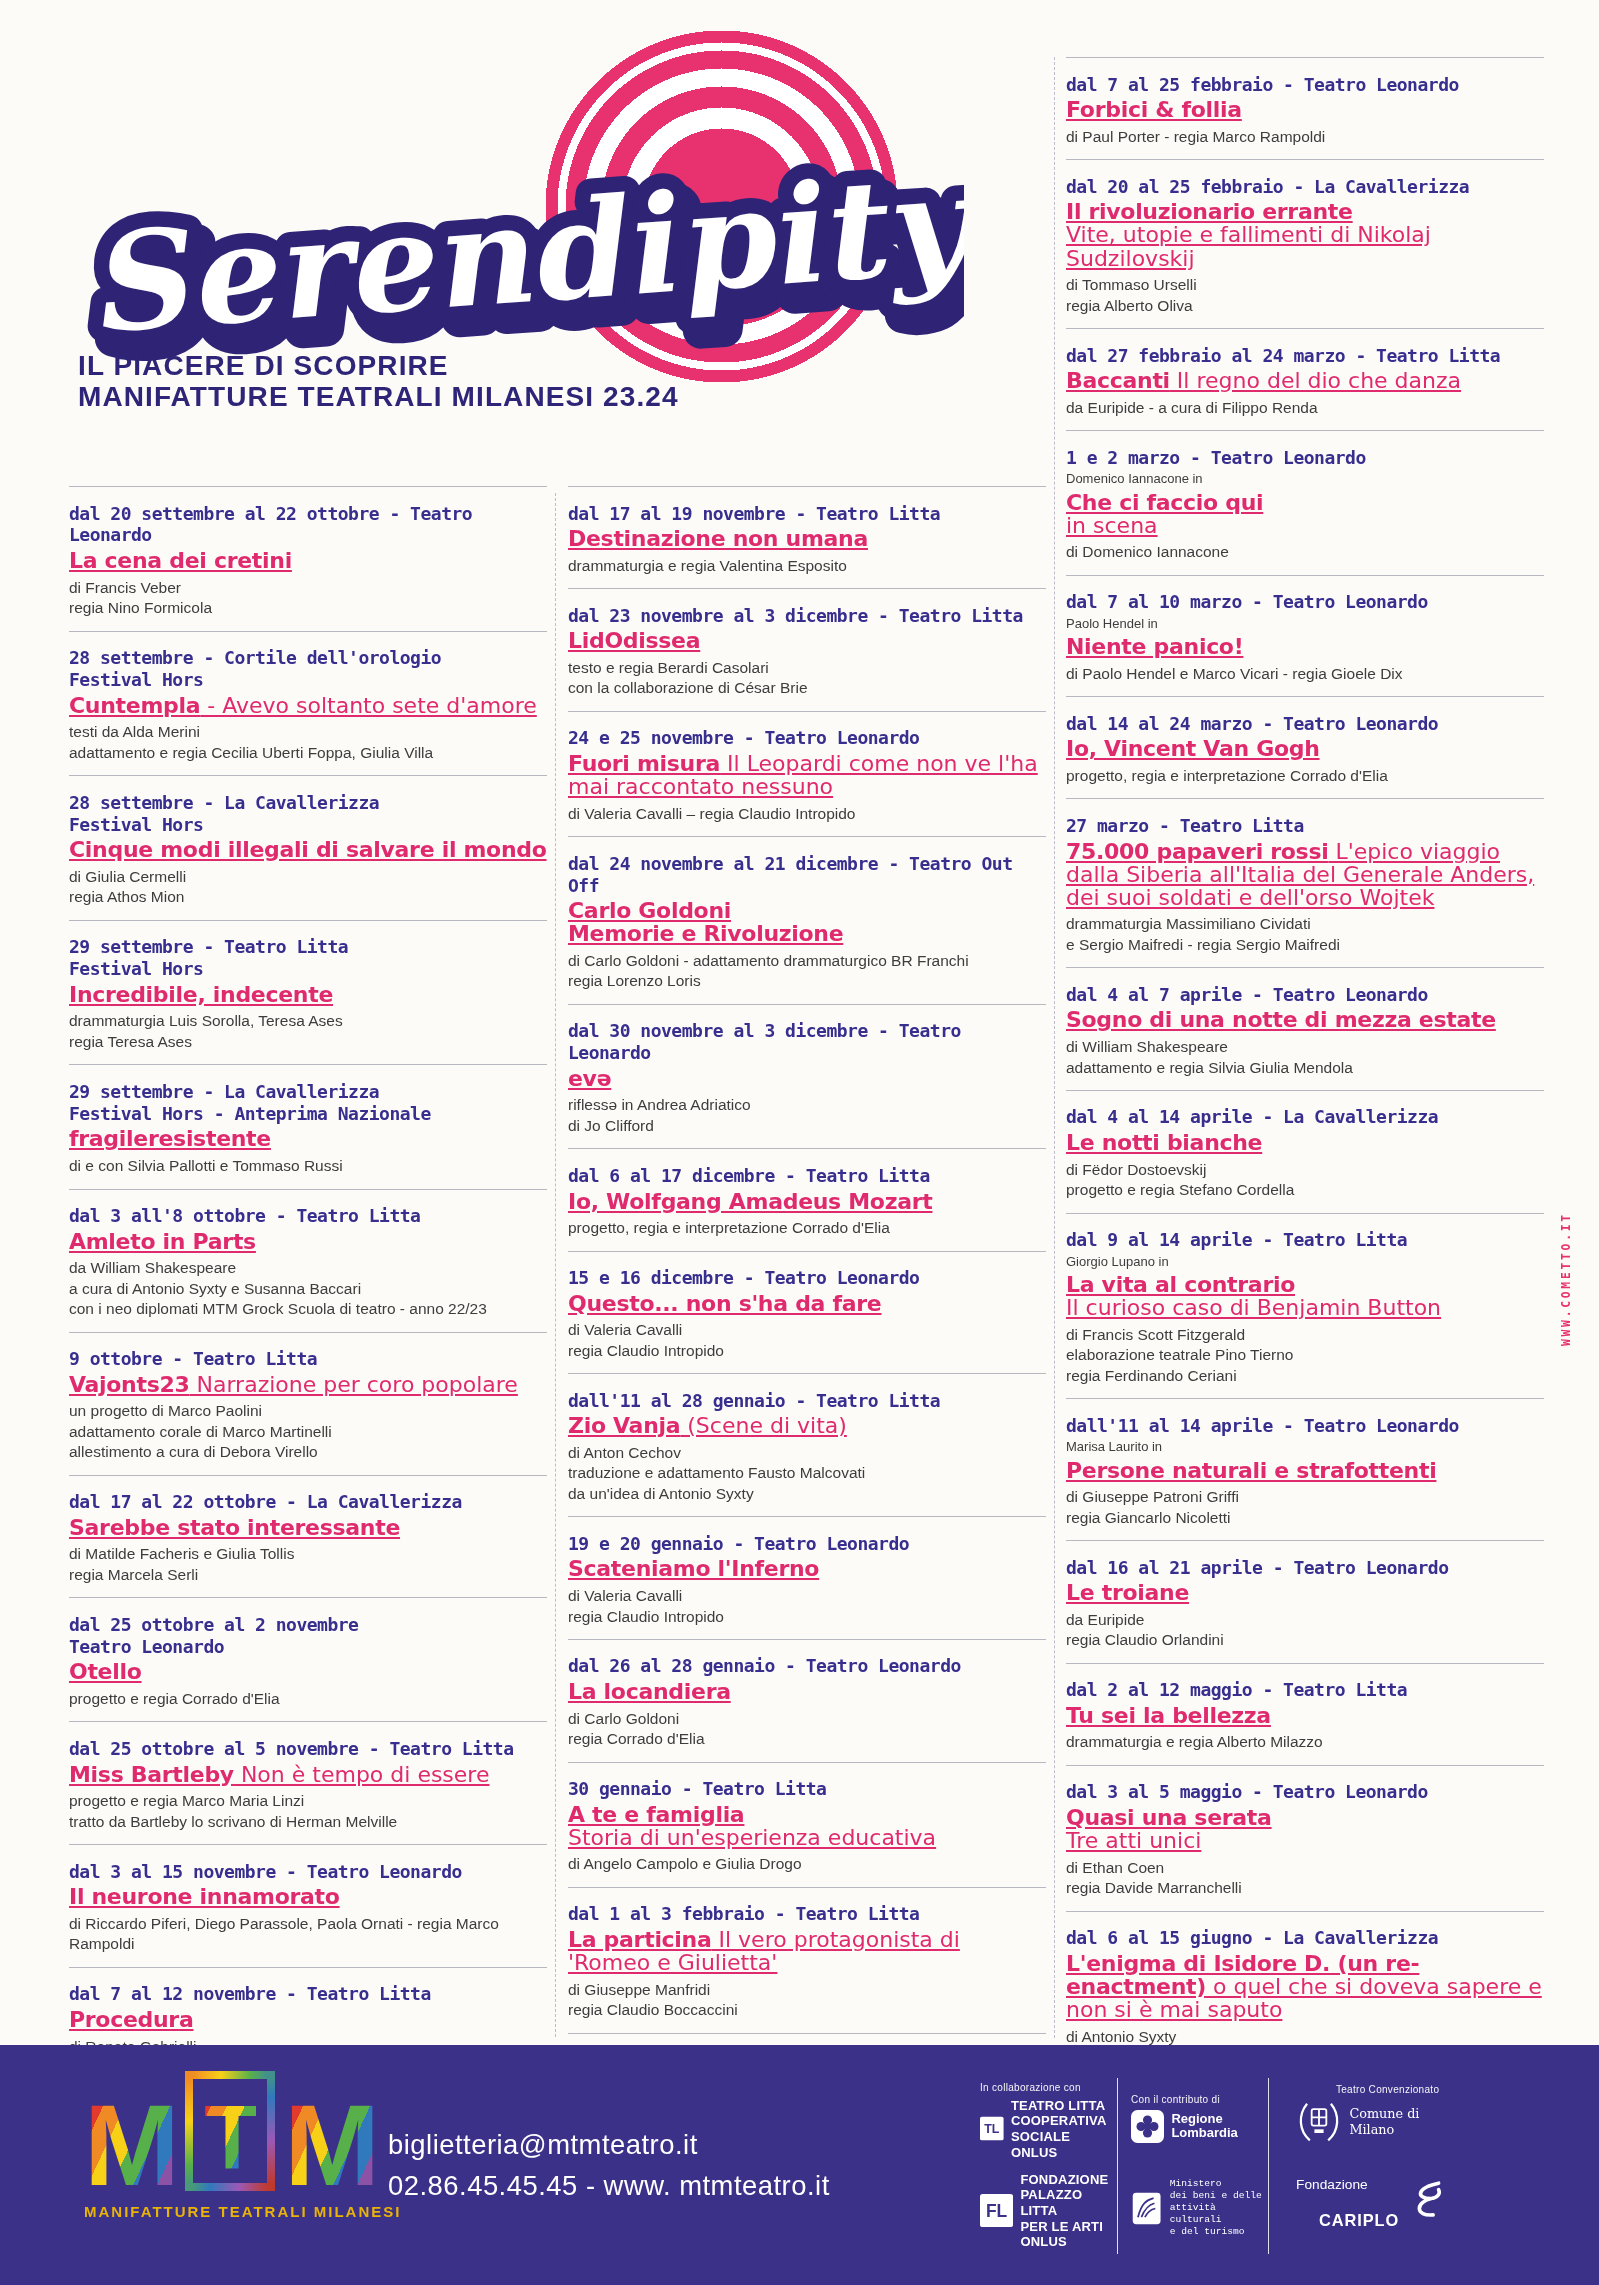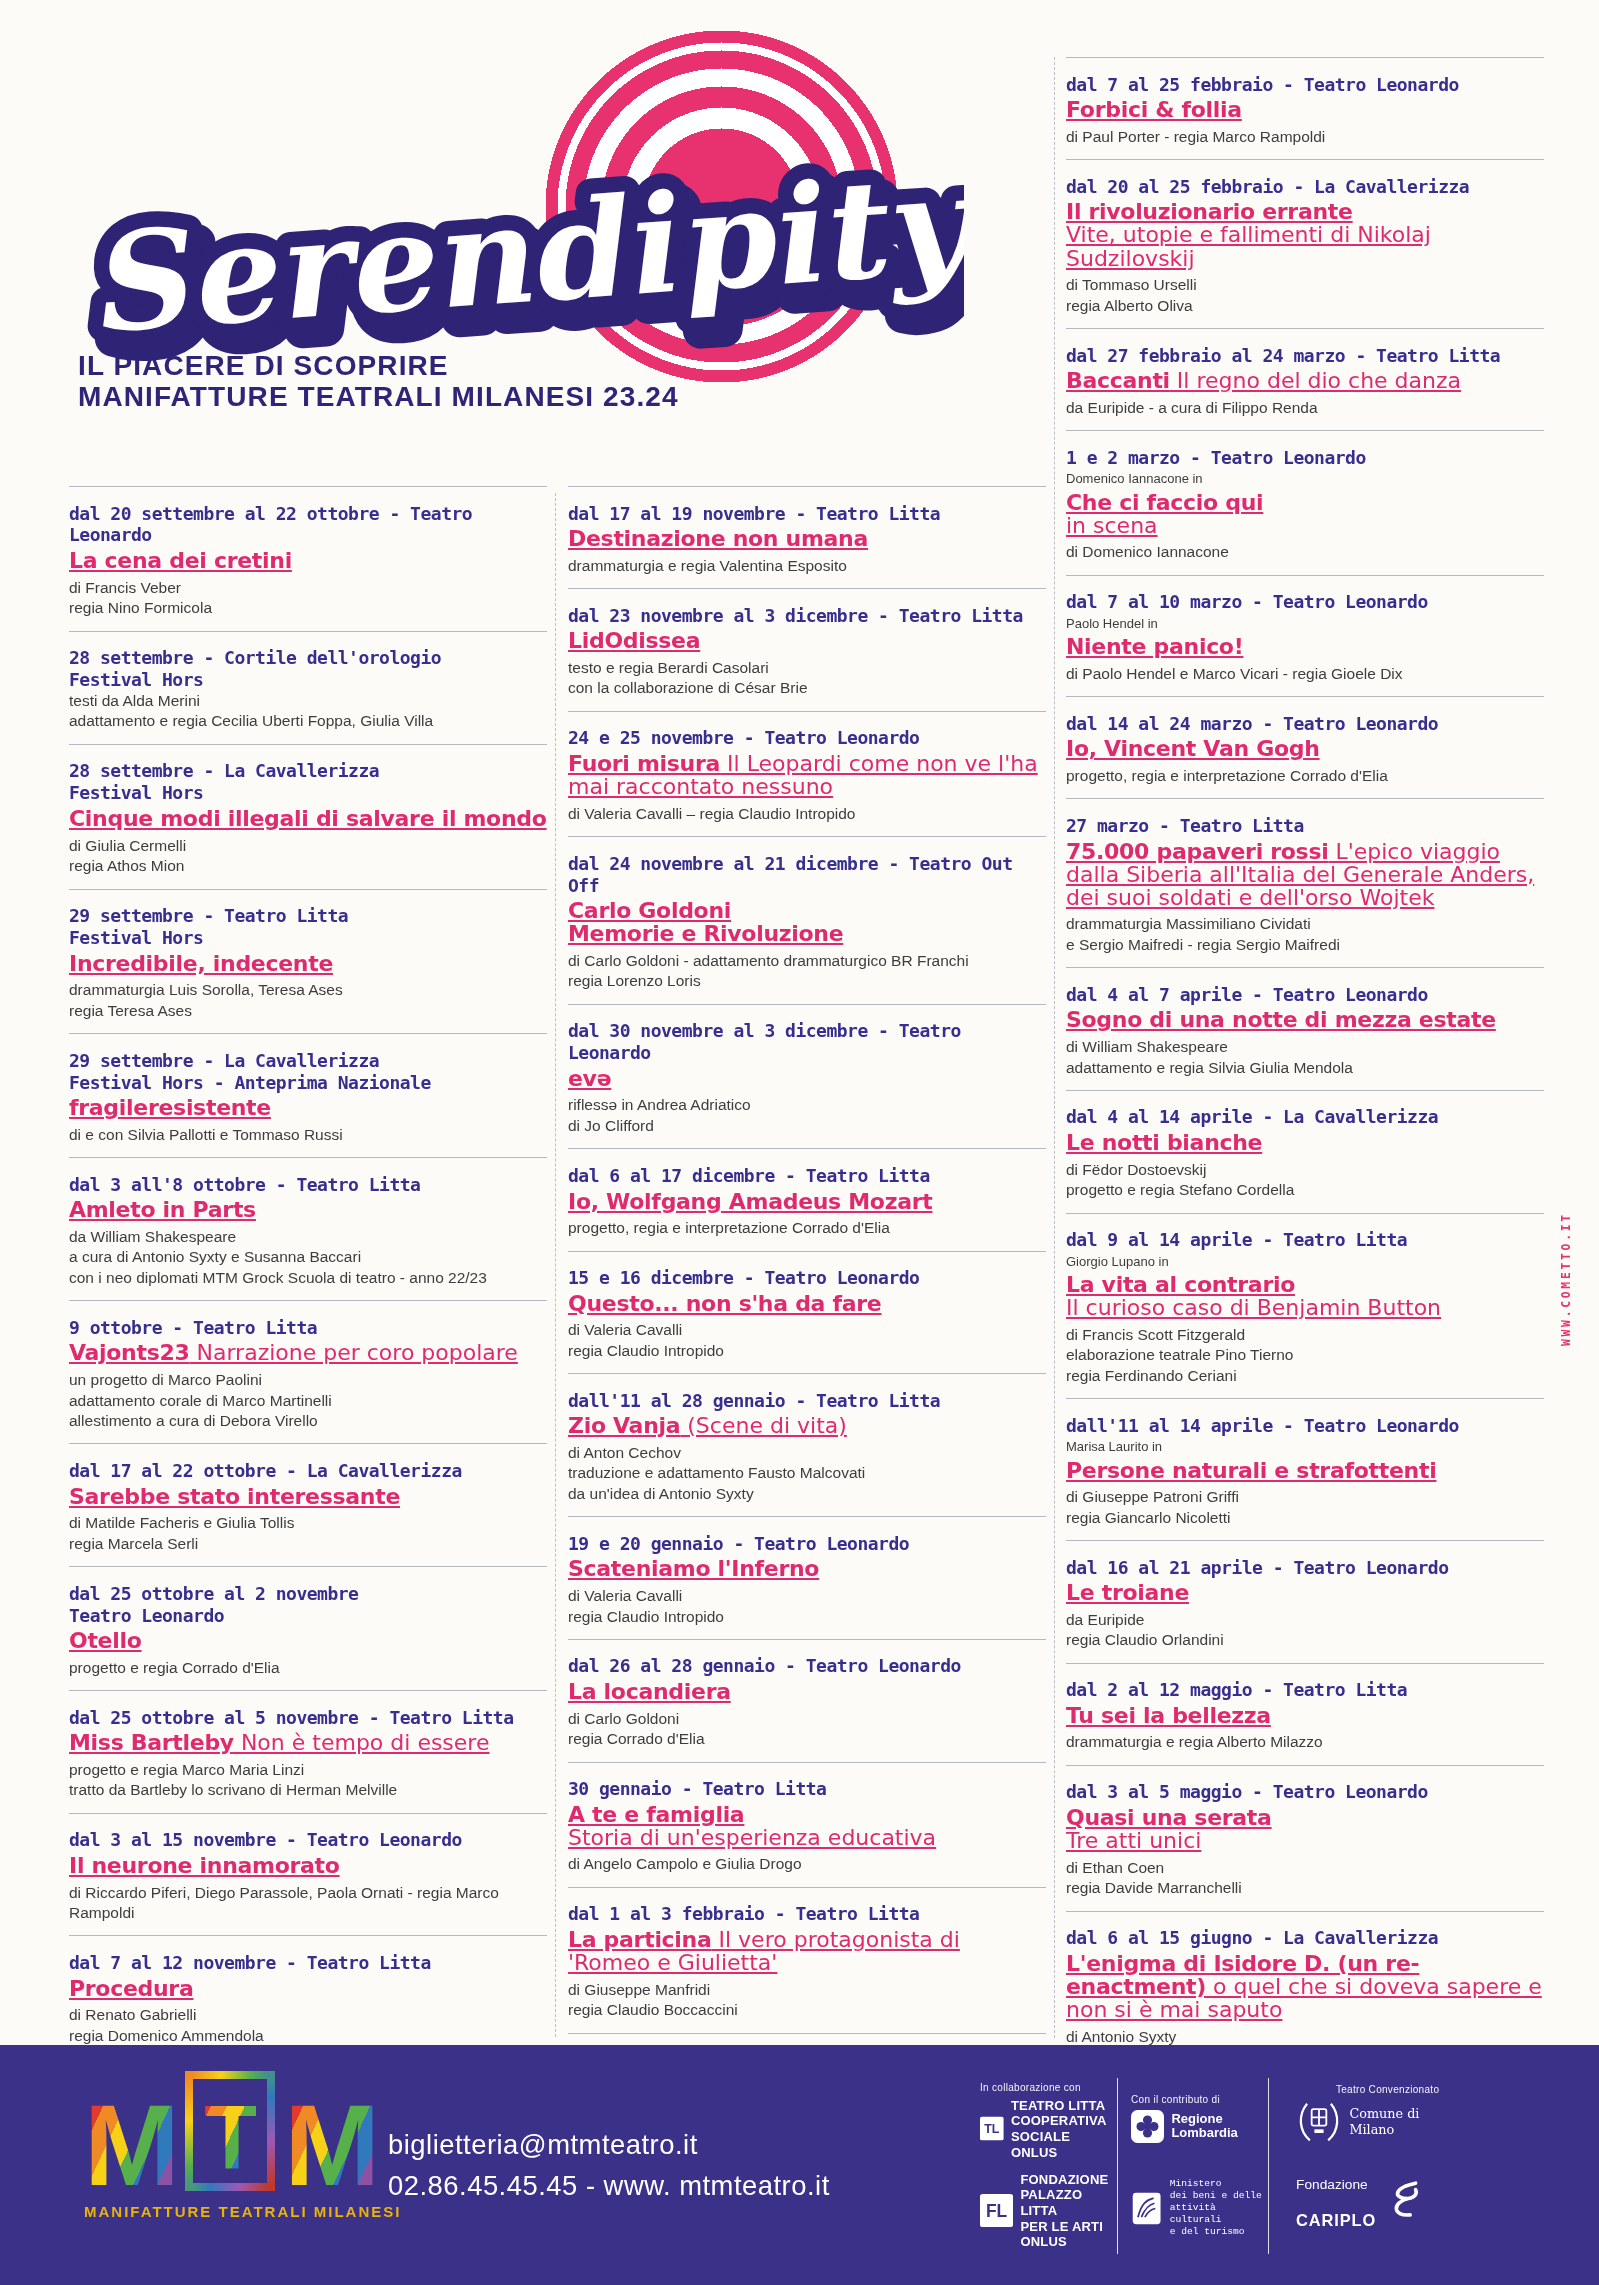--- a/index.html
+++ b/index.html
@@ -74,21 +74,21 @@
   .pcol-c{width:302px;padding-left:27.4px;}
   .psep{width:0.9px;background:rgba(255,255,255,.85);margin:9.1px 0;}
   .pcell{display:flex;flex-direction:column;}
   .plabel{font-size:10px;letter-spacing:0.3px;opacity:.95;margin-bottom:4.6px;}
   .prow{display:flex;align-items:center;gap:7.3px;}
   .ptext{font-size:13px;font-weight:bold;line-height:1.2;white-space:pre-line;letter-spacing:0.2px;}
   .ptext-lg{font-size:13px;font-weight:bold;line-height:1.1;white-space:pre-line;}
   .ptext-reg{font-size:9.6px;font-weight:normal;line-height:1.25;white-space:pre-line;font-family:Liberation Mono, monospace;}
   .ptext-serif{font-family:"DejaVu Serif","Liberation Serif",serif;font-size:12.8px;line-height:1.2;white-space:pre-line;}
   .cariplo-f{font-size:13.7px;line-height:1.25;white-space:pre-line;}
-  .cariplo-f .b2{font-size:16.4px;font-weight:bold;letter-spacing:0.9px;}
+  .cariplo-f .b2{font-size:16.4px;font-weight:bold;letter-spacing:0.9px;margin-left:23px;}
 </style>
 </head>
 <body>
 
 <header>
   <div class="logo-circles"></div>
   <svg class="logo-svg" width="914" height="384" viewBox="0 0 1000 420">
     <g transform="rotate(-4 480 240)">
       <text x="52" y="292" font-family="DejaVu Serif, Liberation Serif, serif" font-style="italic" font-weight="bold" font-size="148" fill="#2e2375" stroke="#2e2375" stroke-width="40" stroke-linejoin="round" transform="translate(10,14)">Serendipity</text>
       <text x="52" y="292" font-family="DejaVu Serif, Liberation Serif, serif" font-style="italic" font-weight="bold" font-size="148" fill="#2e2375" stroke="#2e2375" stroke-width="34" stroke-linejoin="round">Serendipity</text>
@@ -104,20 +104,21 @@
 <main>
   <section class="col" id="col-0">
       <article class="entry">
         <div class="date">dal 20 settembre al 22 ottobre - Teatro Leonardo</div>
         <h3 class="title"><b>La cena dei cretini</b></h3>
         <div class="credit">di Francis Veber</div>
         <div class="credit">regia Nino Formicola</div>
       </article>
       <article class="entry">
         <div class="date">28 settembre - Cortile dell'orologio<br>Festival Hors</div>
+        <h3 class="title"><b>Cuntempla</b><span> - Avevo soltanto sete d'amore</span></h3>
         <div class="credit">testi da Alda Merini</div>
         <div class="credit">adattamento e regia Cecilia Uberti Foppa, Giulia Villa</div>
       </article>
       <article class="entry">
         <div class="date">28 settembre - La Cavallerizza<br>Festival Hors</div>
         <h3 class="title"><b>Cinque modi illegali di salvare il mondo</b></h3>
         <div class="credit">di Giulia Cermelli</div>
         <div class="credit">regia Athos Mion</div>
       </article>
       <article class="entry">

